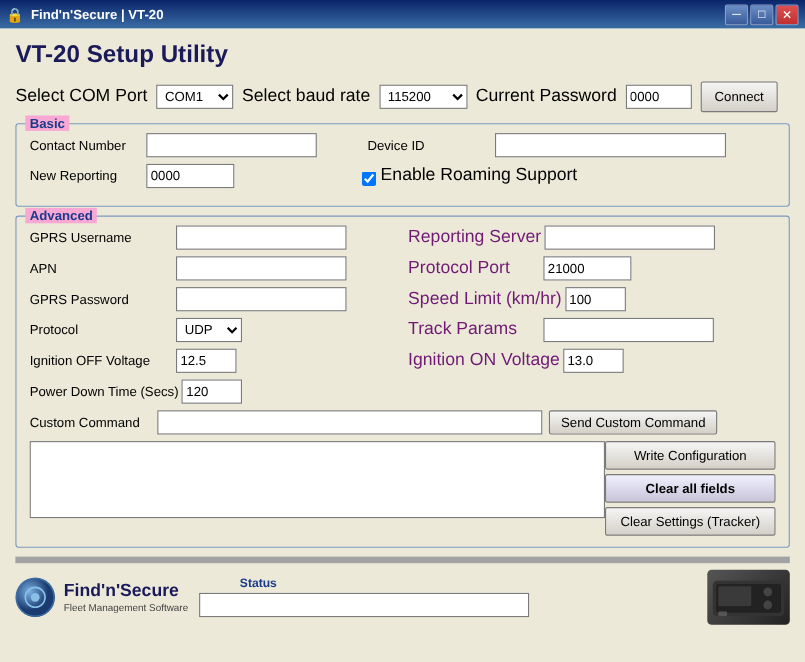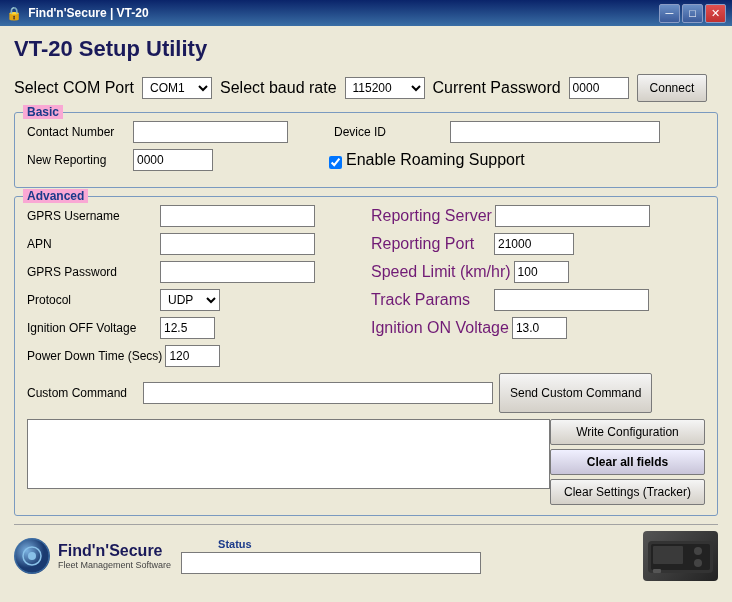--- a/index.html
+++ b/index.html
@@ -163,21 +163,21 @@
     .custom-command-row {
       display: flex;
       align-items: center;
       gap: 6px;
       margin-bottom: 6px;
       margin-top: 4px;
     }
     .cmd-label { font-size: 12px; min-width: 110px; }
     .cmd-input { width: 350px; height: 22px; }
     .send-cmd-btn {
-      height: 40px;
+      height: 22px;
       padding: 0 10px;
       background: linear-gradient(to bottom, #f5f5f5, #d4d0c8);
       border: 1px solid #7a7a7a;
       font-size: 12px;
       cursor: pointer;
       border-radius: 2px;
       white-space: nowrap;
     }
     .output-area {
       border: 1px solid #7a7a7a;
@@ -209,21 +209,21 @@
     }
     .action-btn.primary {
       background: linear-gradient(to bottom, #f0f0ff, #c8c4d8);
       font-weight: bold;
     }
     .footer {
       display: flex;
       align-items: center;
       margin-top: 6px;
       gap: 10px;
-      border-top: 1px solid #a3a3a3;
+      border-top: 6px solid #a3a3a3;
       padding-top: 6px;
     }
     .footer-logo {
       display: flex;
       align-items: center;
       gap: 8px;
     }
     .logo-circle {
       width: 36px;
       height: 36px;
@@ -354,21 +354,21 @@
           <input type="text" class="input-xsmall" value="120" style="">
         </div>
       </div>
 
       <div class="adv-right">
         <div class="adv-form-row">
           <label class="adv-label-right">Reporting Server</label>
           <input type="text" class="input-medium" value="" style="">
         </div>
         <div class="adv-form-row">
-          <label class="adv-label-right">Reporting Port</label>
+          <label class="adv-label-right">Protocol Port</label>
           <input type="text" class="input-small" value="21000" style="">
         </div>
         <div class="adv-form-row">
           <label class="adv-label-right">Speed Limit (km/hr)</label>
           <input type="text" class="input-xsmall" value="100" style="">
         </div>
         <div class="adv-form-row">
           <label class="adv-label-right">Track Params</label>
           <input type="text" class="input-medium" value="" style="">
         </div>

